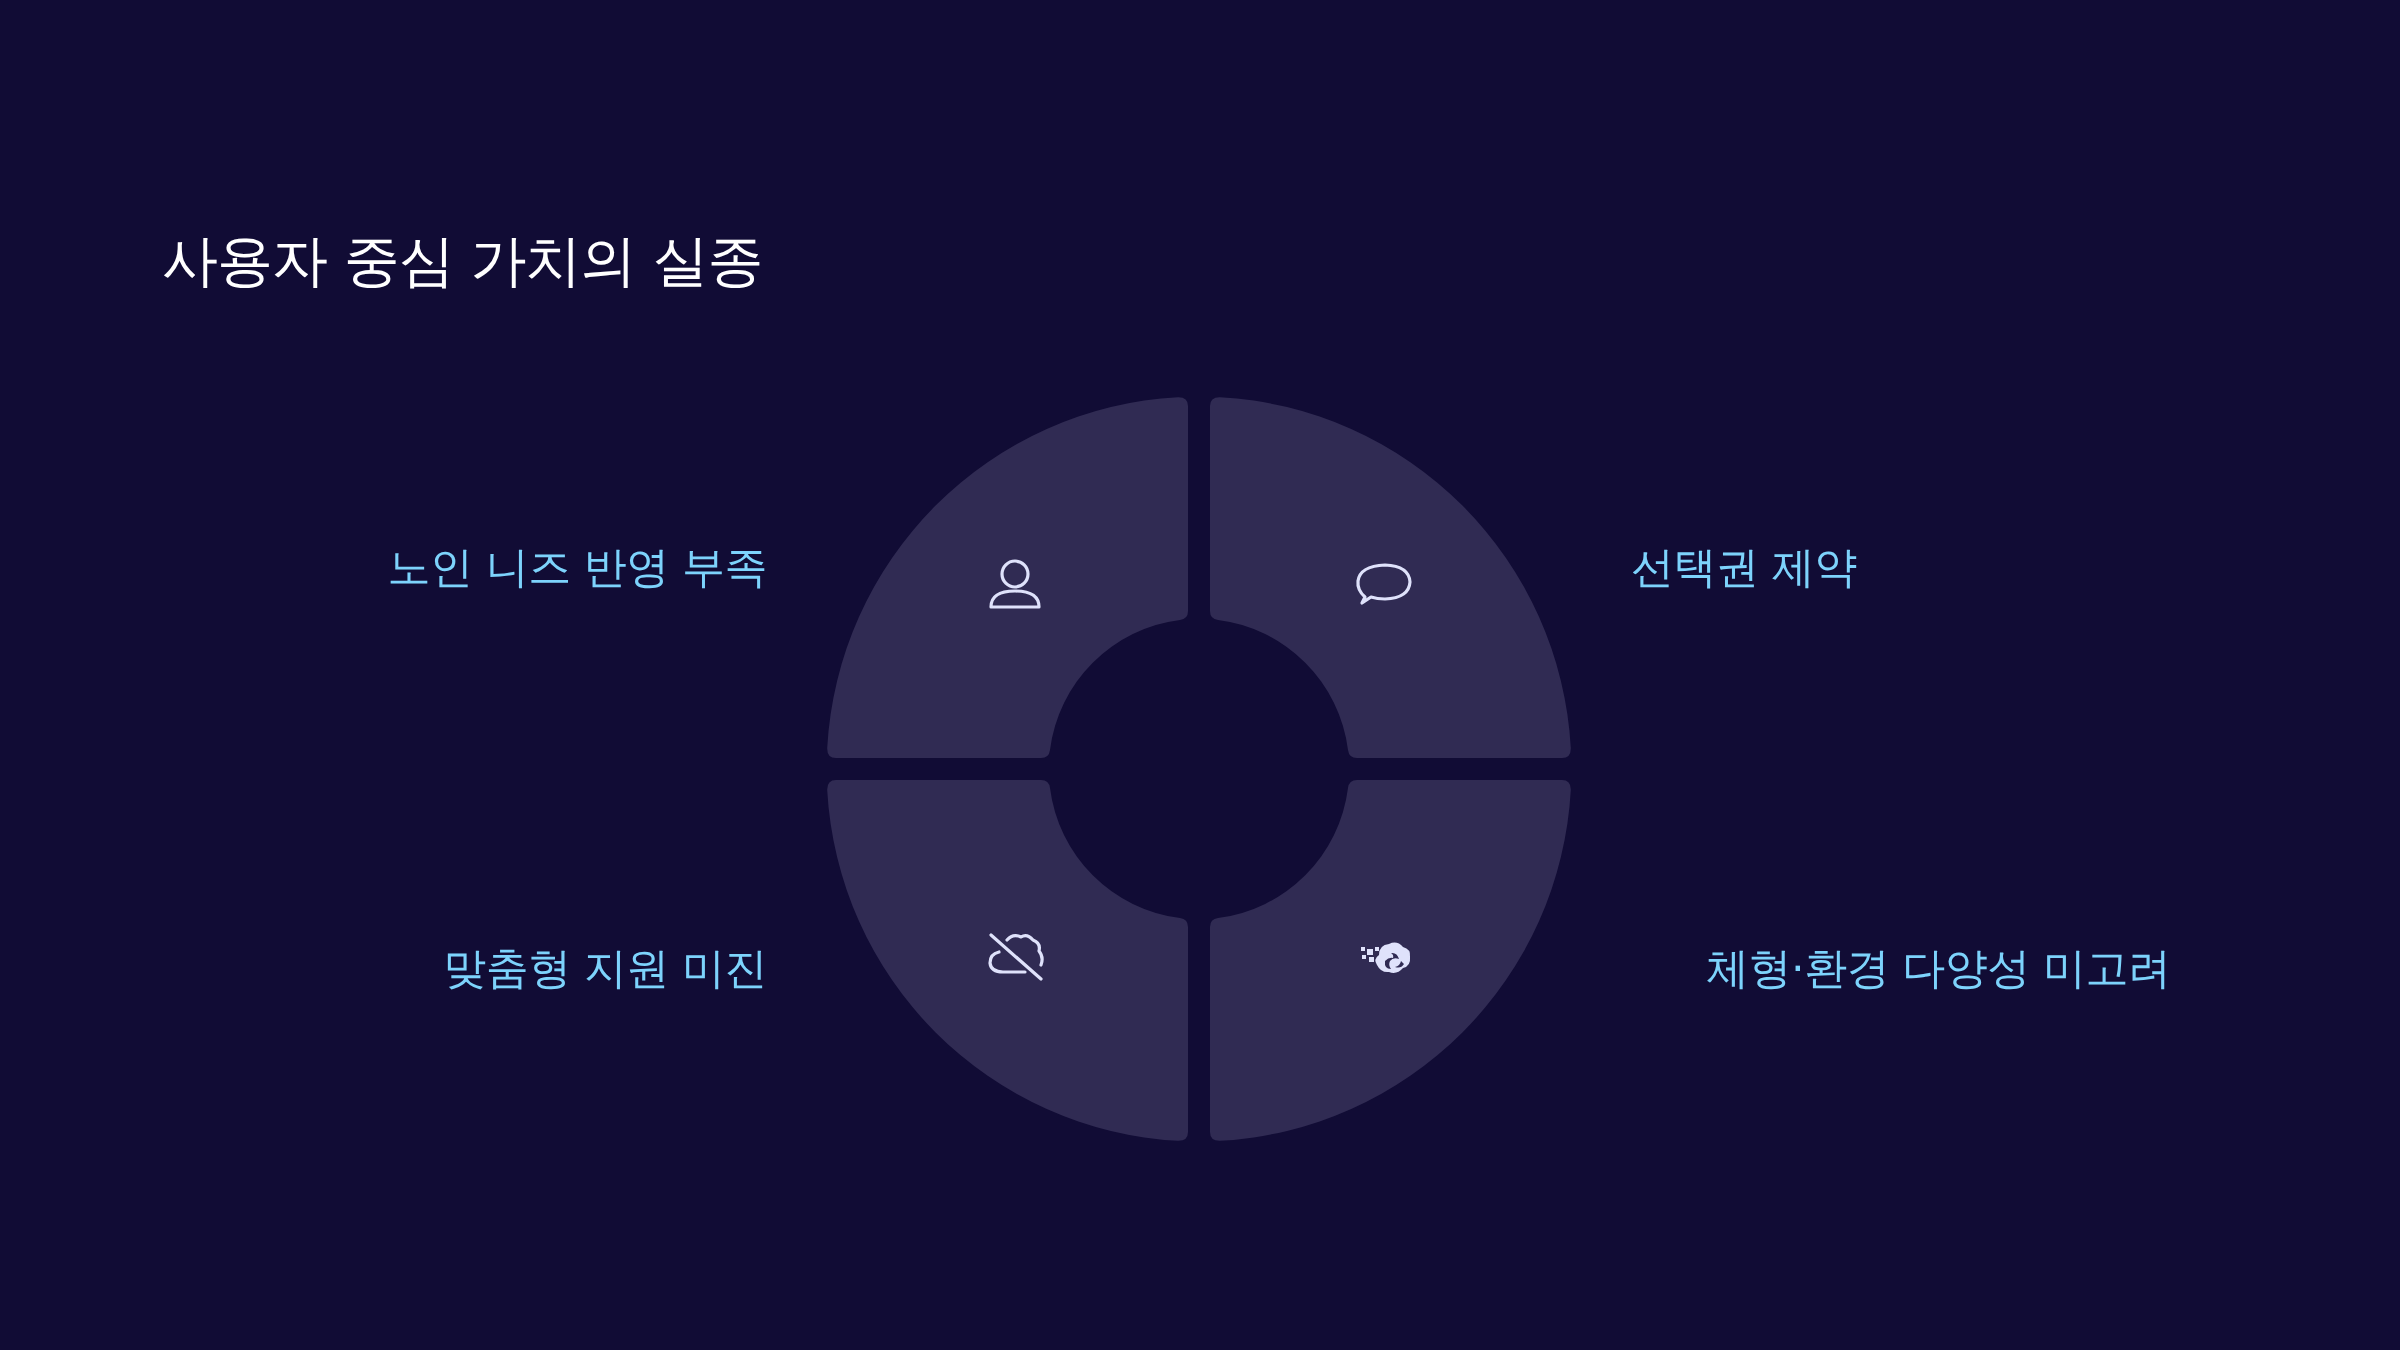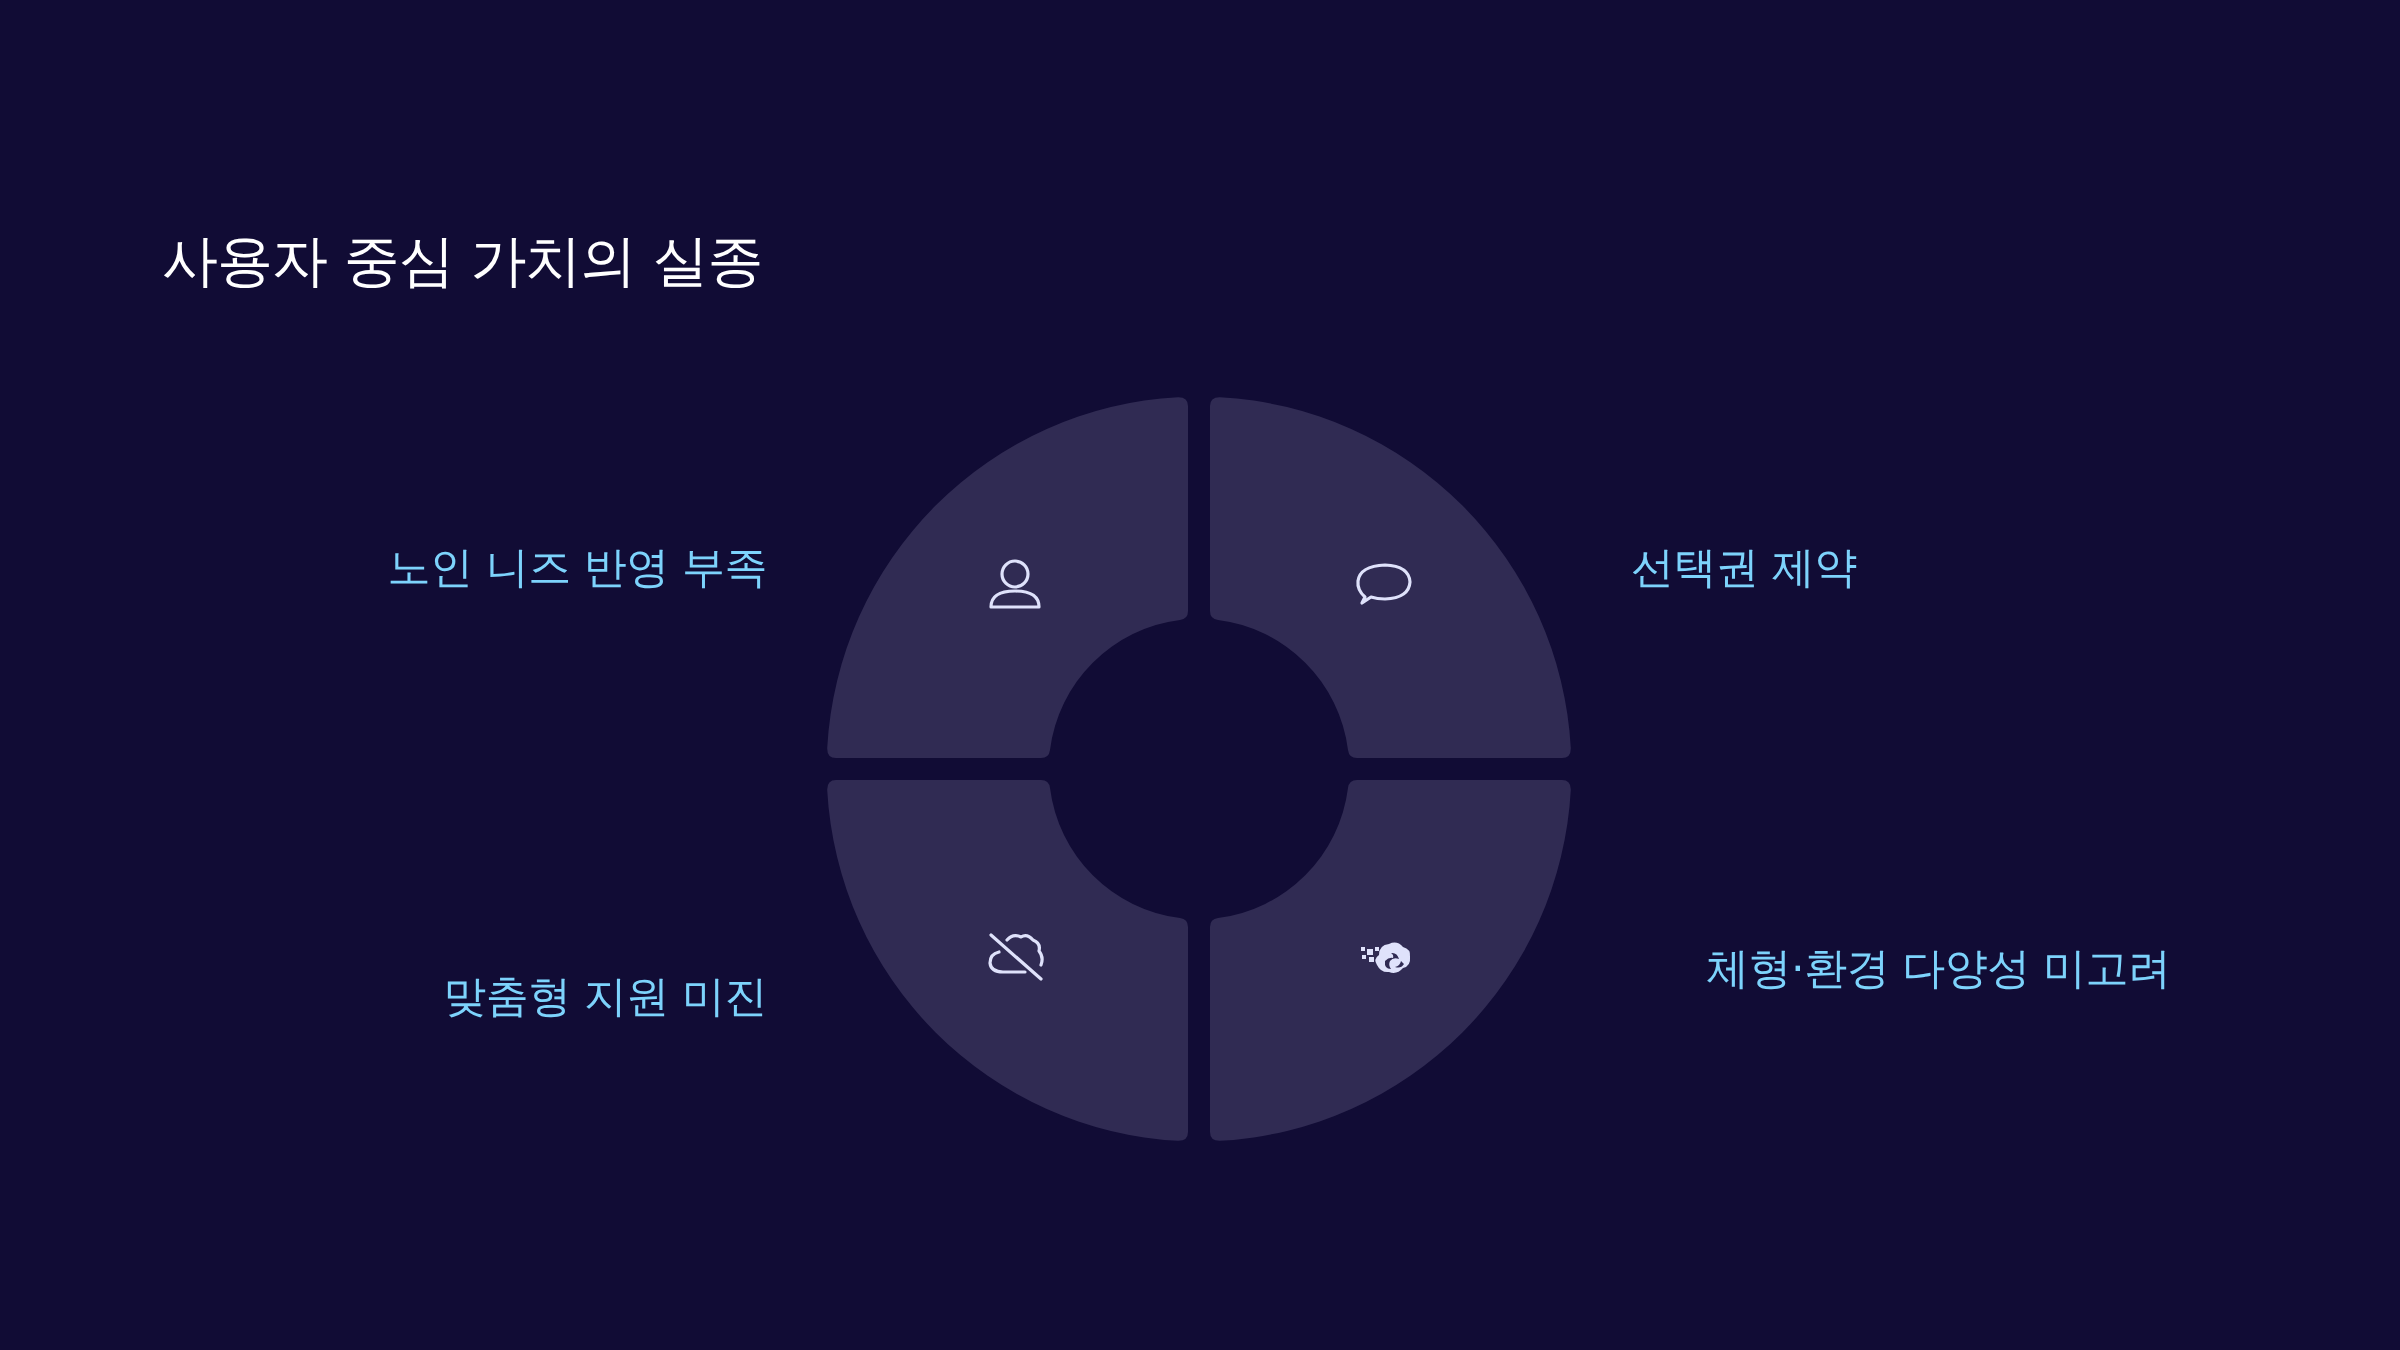--- a/index.html
+++ b/index.html
@@ -68,14 +68,14 @@
     <rect x="14" y="26" width="6" height="6"></rect>
     <rect x="22" y="24" width="4" height="4"></rect>
     <rect x="9" y="32" width="4" height="4"></rect>
     <rect x="16" y="34" width="5" height="5"></rect>
     <path d="M 24 42 Q 20 36 26 32 Q 26 22 36 21 Q 44 17 50 24 Q 58 26 57 34 Q 58 43 50 45 Q 44 52 36 49 Q 28 50 24 42 Z M 32 38 Q 31 46 38 46 Q 35 42 37 38 Q 40 34 46 36 Q 44 29 38 30 Q 41 32 40 35 Q 36 34 32 38 Z M 48 38 Q 47 43 42 44 Q 48 46 51 41 Z"></path>
   </svg>
 </div>
 
 <div class="label left" style="left:167px; top:537px;">노인 니즈 반영 부족</div>
 <div class="label right" style="left:1631px; top:537px;">선택권 제약</div>
-<div class="label left" style="left:167px; top:938px;margin-top:28px;">맞춤형 지원 미진</div>
+<div class="label left" style="left:167px; top:938px;">맞춤형 지원 미진</div>
 <div class="label right" style="left:1706px; top:938px;">체형·환경 다양성 미고려</div>
 
 </body></html>

